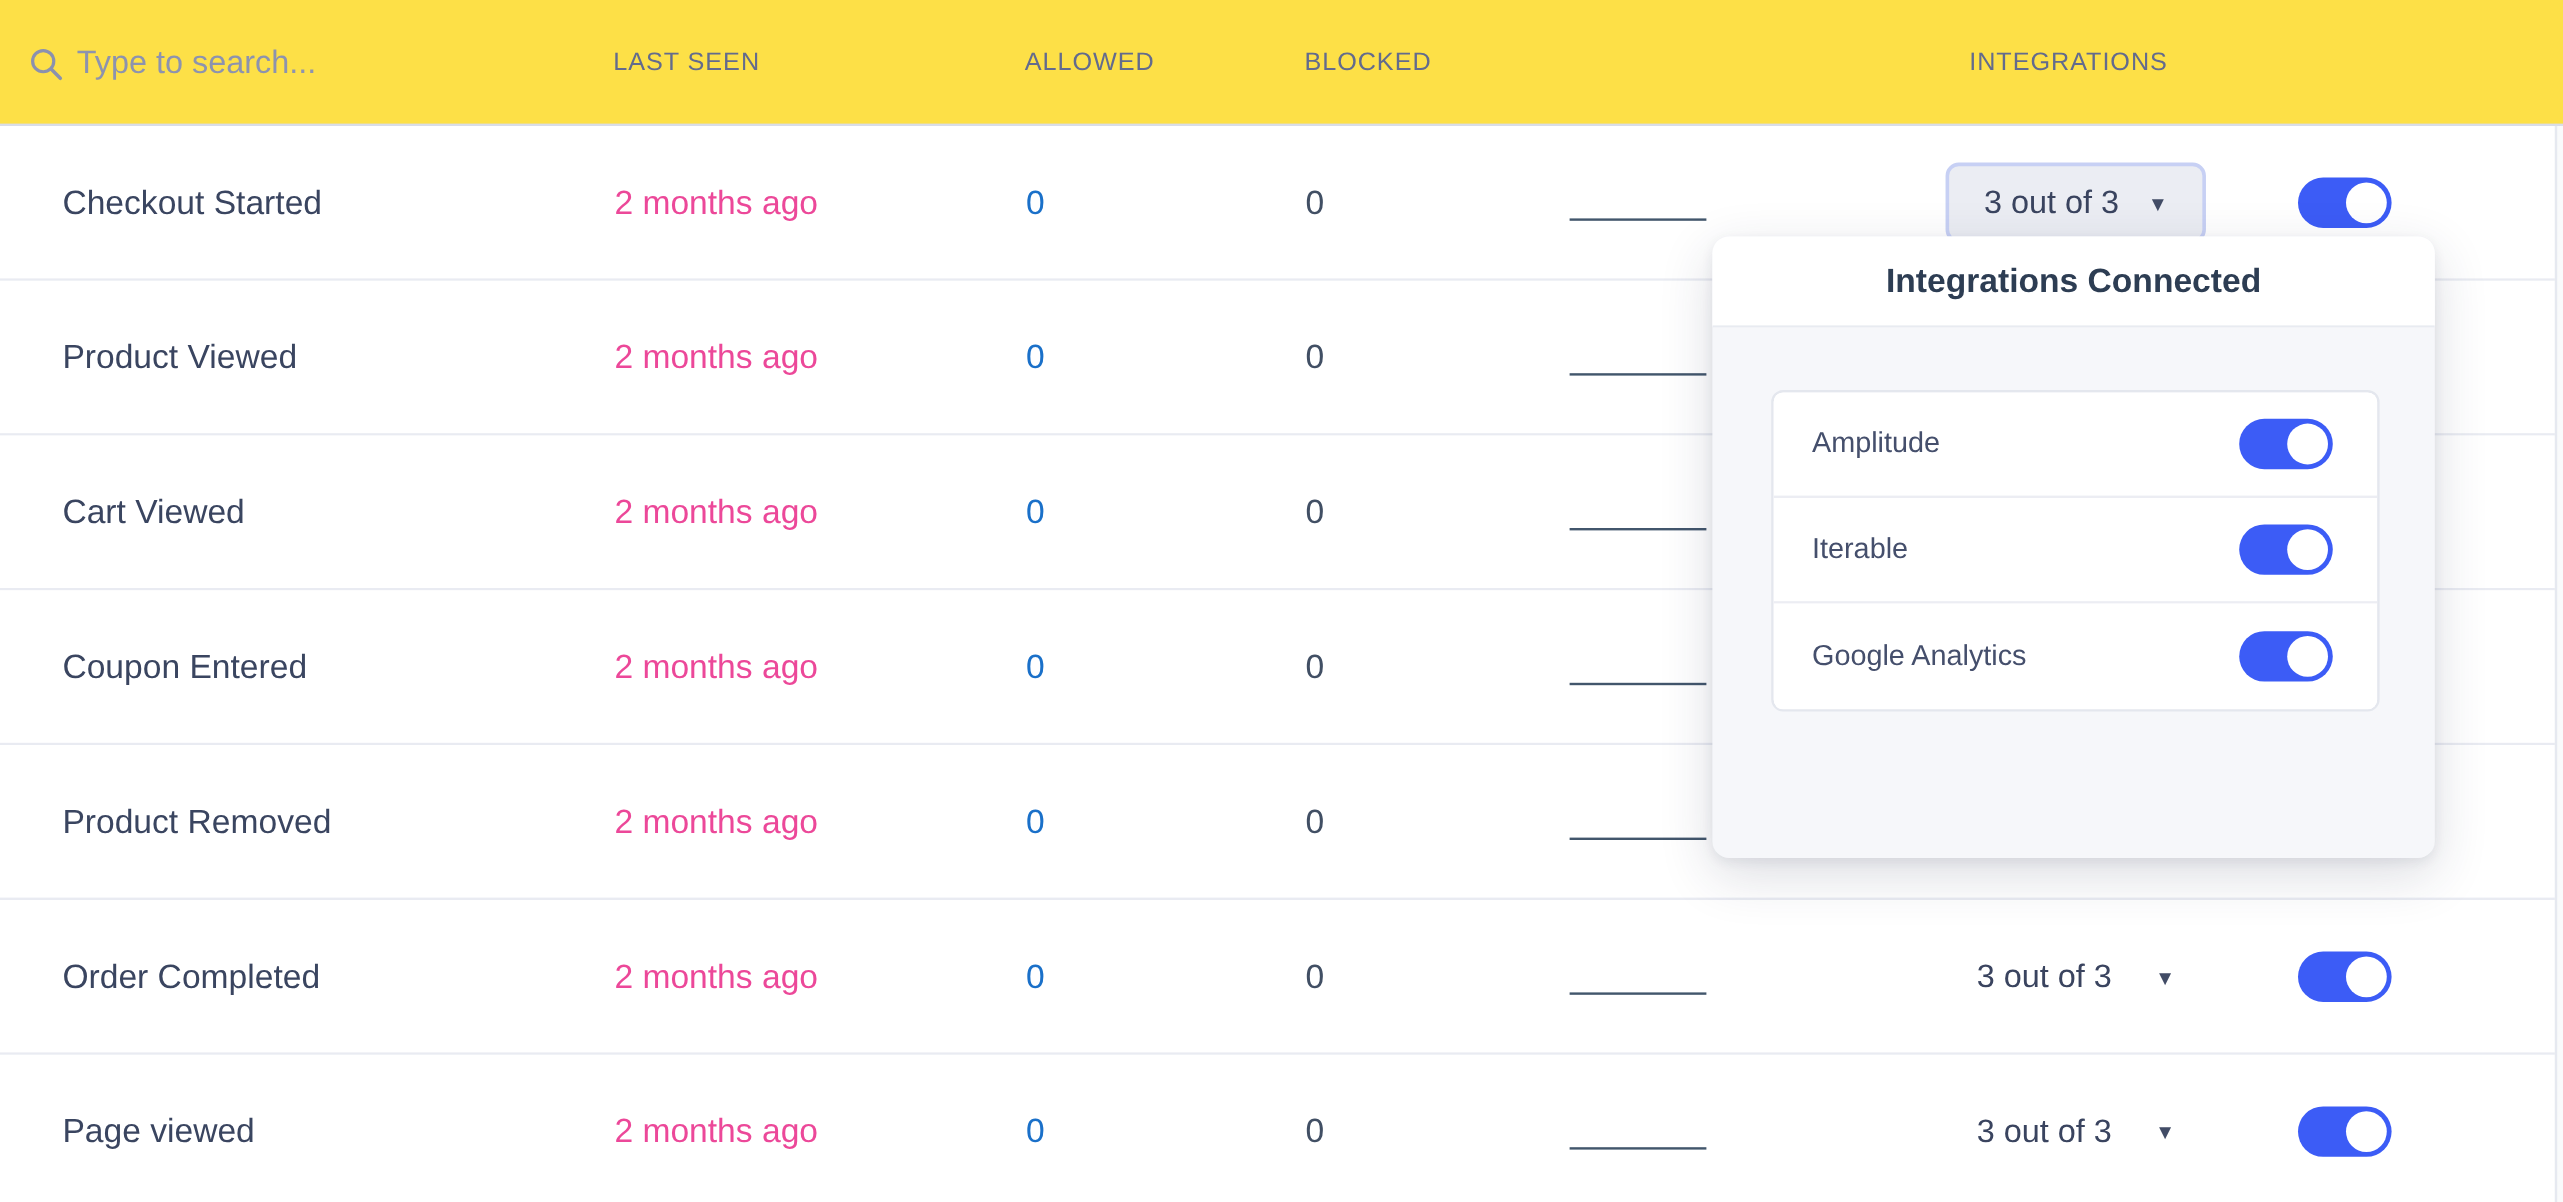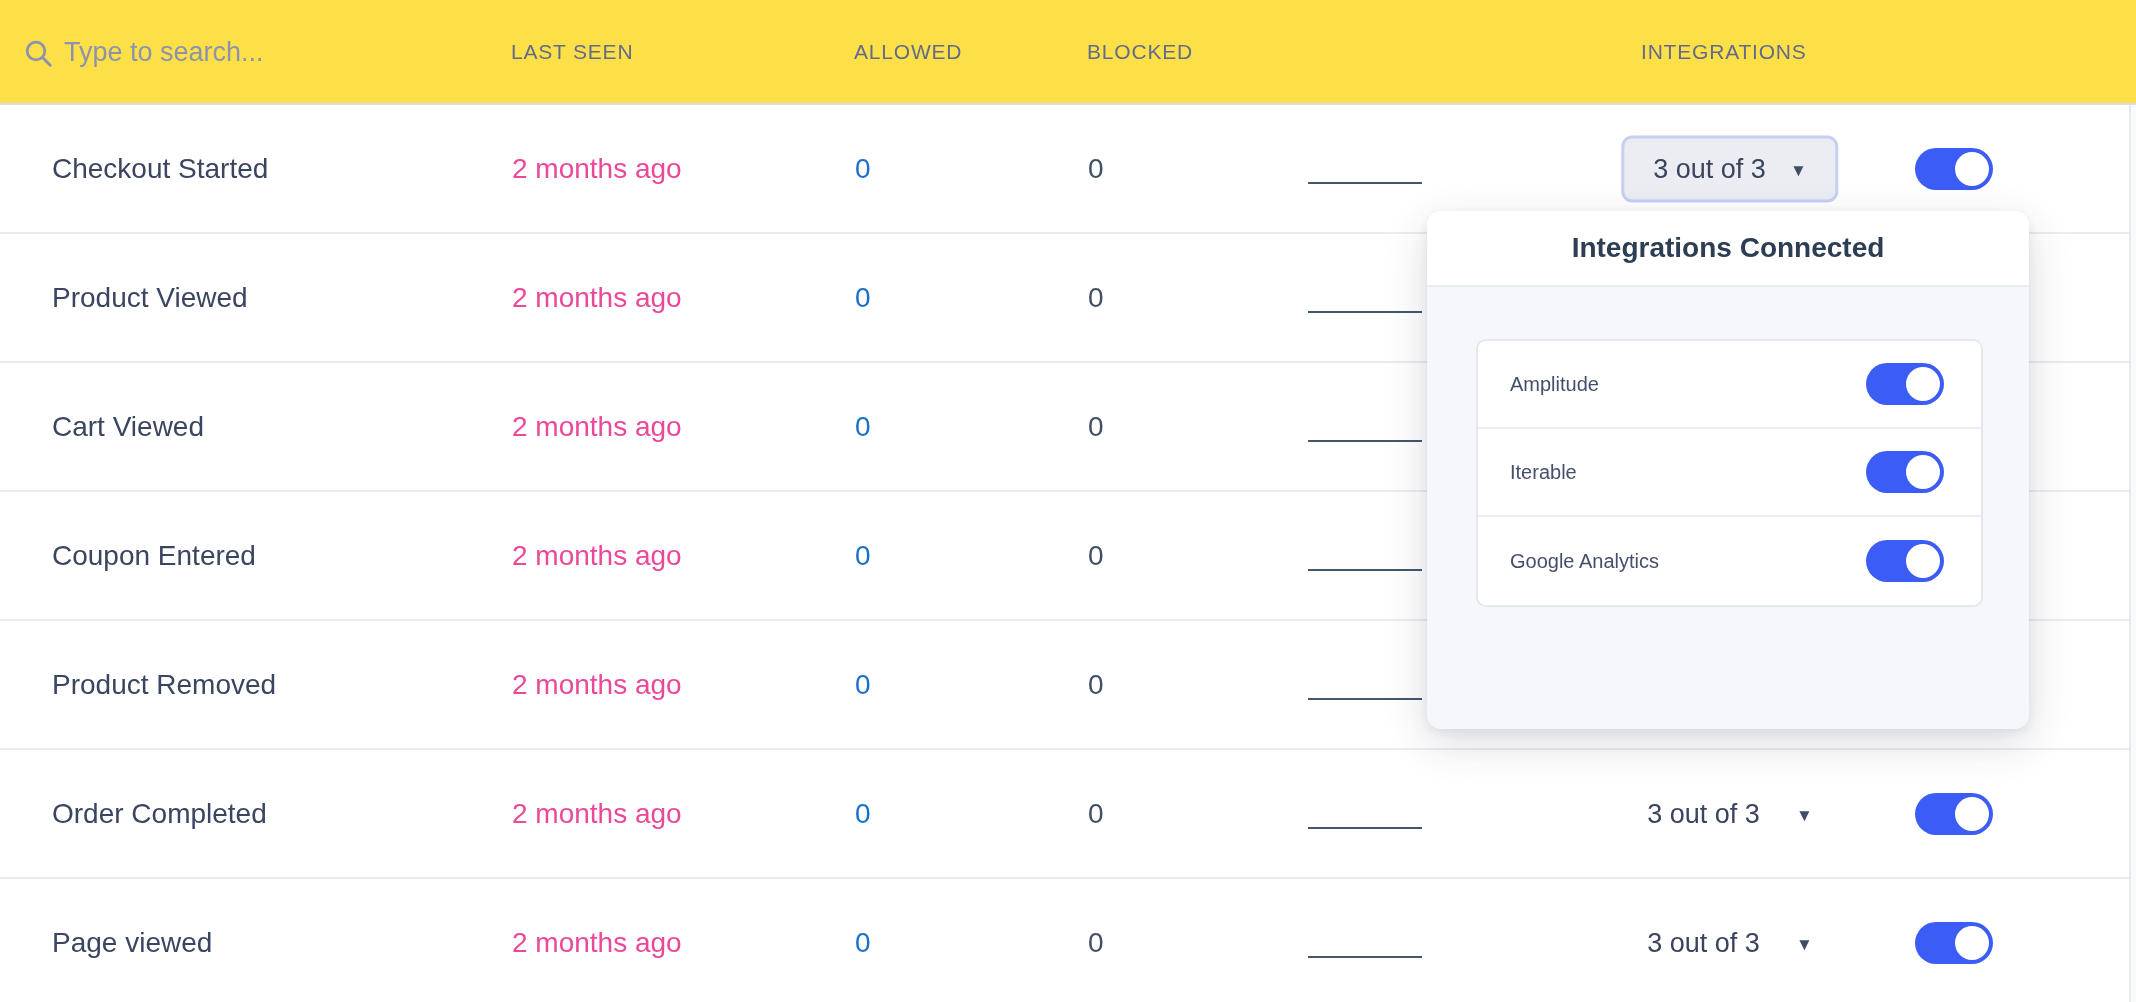--- a/index.html
+++ b/index.html
@@ -62,42 +62,42 @@
   }
 
   
   .right-gutter {
     position:absolute; top:105px; right:0; width:7px; height:897px;
     background:#f9fafb; border-left:2px solid #e6e9f0;
   }
 
   
   .popover {
-    position:absolute; left:1427px; top:211px; width:602px; height:518px;
+    position:absolute; left:1427px; top:197px; width:602px; height:518px;
     border-radius:14px; background:#f6f7fa;
     box-shadow:0 14px 44px rgba(35,45,75,0.16), 0 3px 10px rgba(35,45,75,0.08);
     z-index:10;
   }
   .popover-head {
     height:76px; background:#ffffff; border-radius:14px 14px 0 0;
     border-bottom:2px solid #e8ebf1;
     display:flex; align-items:center; justify-content:center;
   }
   .popover-title { font-size:28px; font-weight:700; color:#2d3d53; }
   .popover-body { padding:52px 46px 0 49px; }
   .integration-card {
     width:507px; background:#ffffff;
     border:2px solid #e4e7ee; border-radius:10px; overflow:hidden;
   }
   .integration-row {
     position:relative; height:88px; display:flex; align-items:center;
     padding-left:32px; border-bottom:2px solid #ecedf3; background:#ffffff;
   }
   .integration-row:last-child { border-bottom:none; }
-  .integration-label { font-size:20px; color:#454f6c; }
+  .integration-label { font-size:24px; color:#454f6c; }
   .mini-toggle {
     position:absolute; right:37px; top:50%; transform:translateY(-50%);
     width:78px; height:42px; border-radius:21px; background:#3c5cf6; cursor:pointer;
   }
   .mini-toggle::after {
     content:''; position:absolute; top:4px; right:4px;
     width:34px; height:34px; border-radius:50%; background:#ffffff;
   }
   .popover-footer {
     margin-top:40px; text-align:center;

